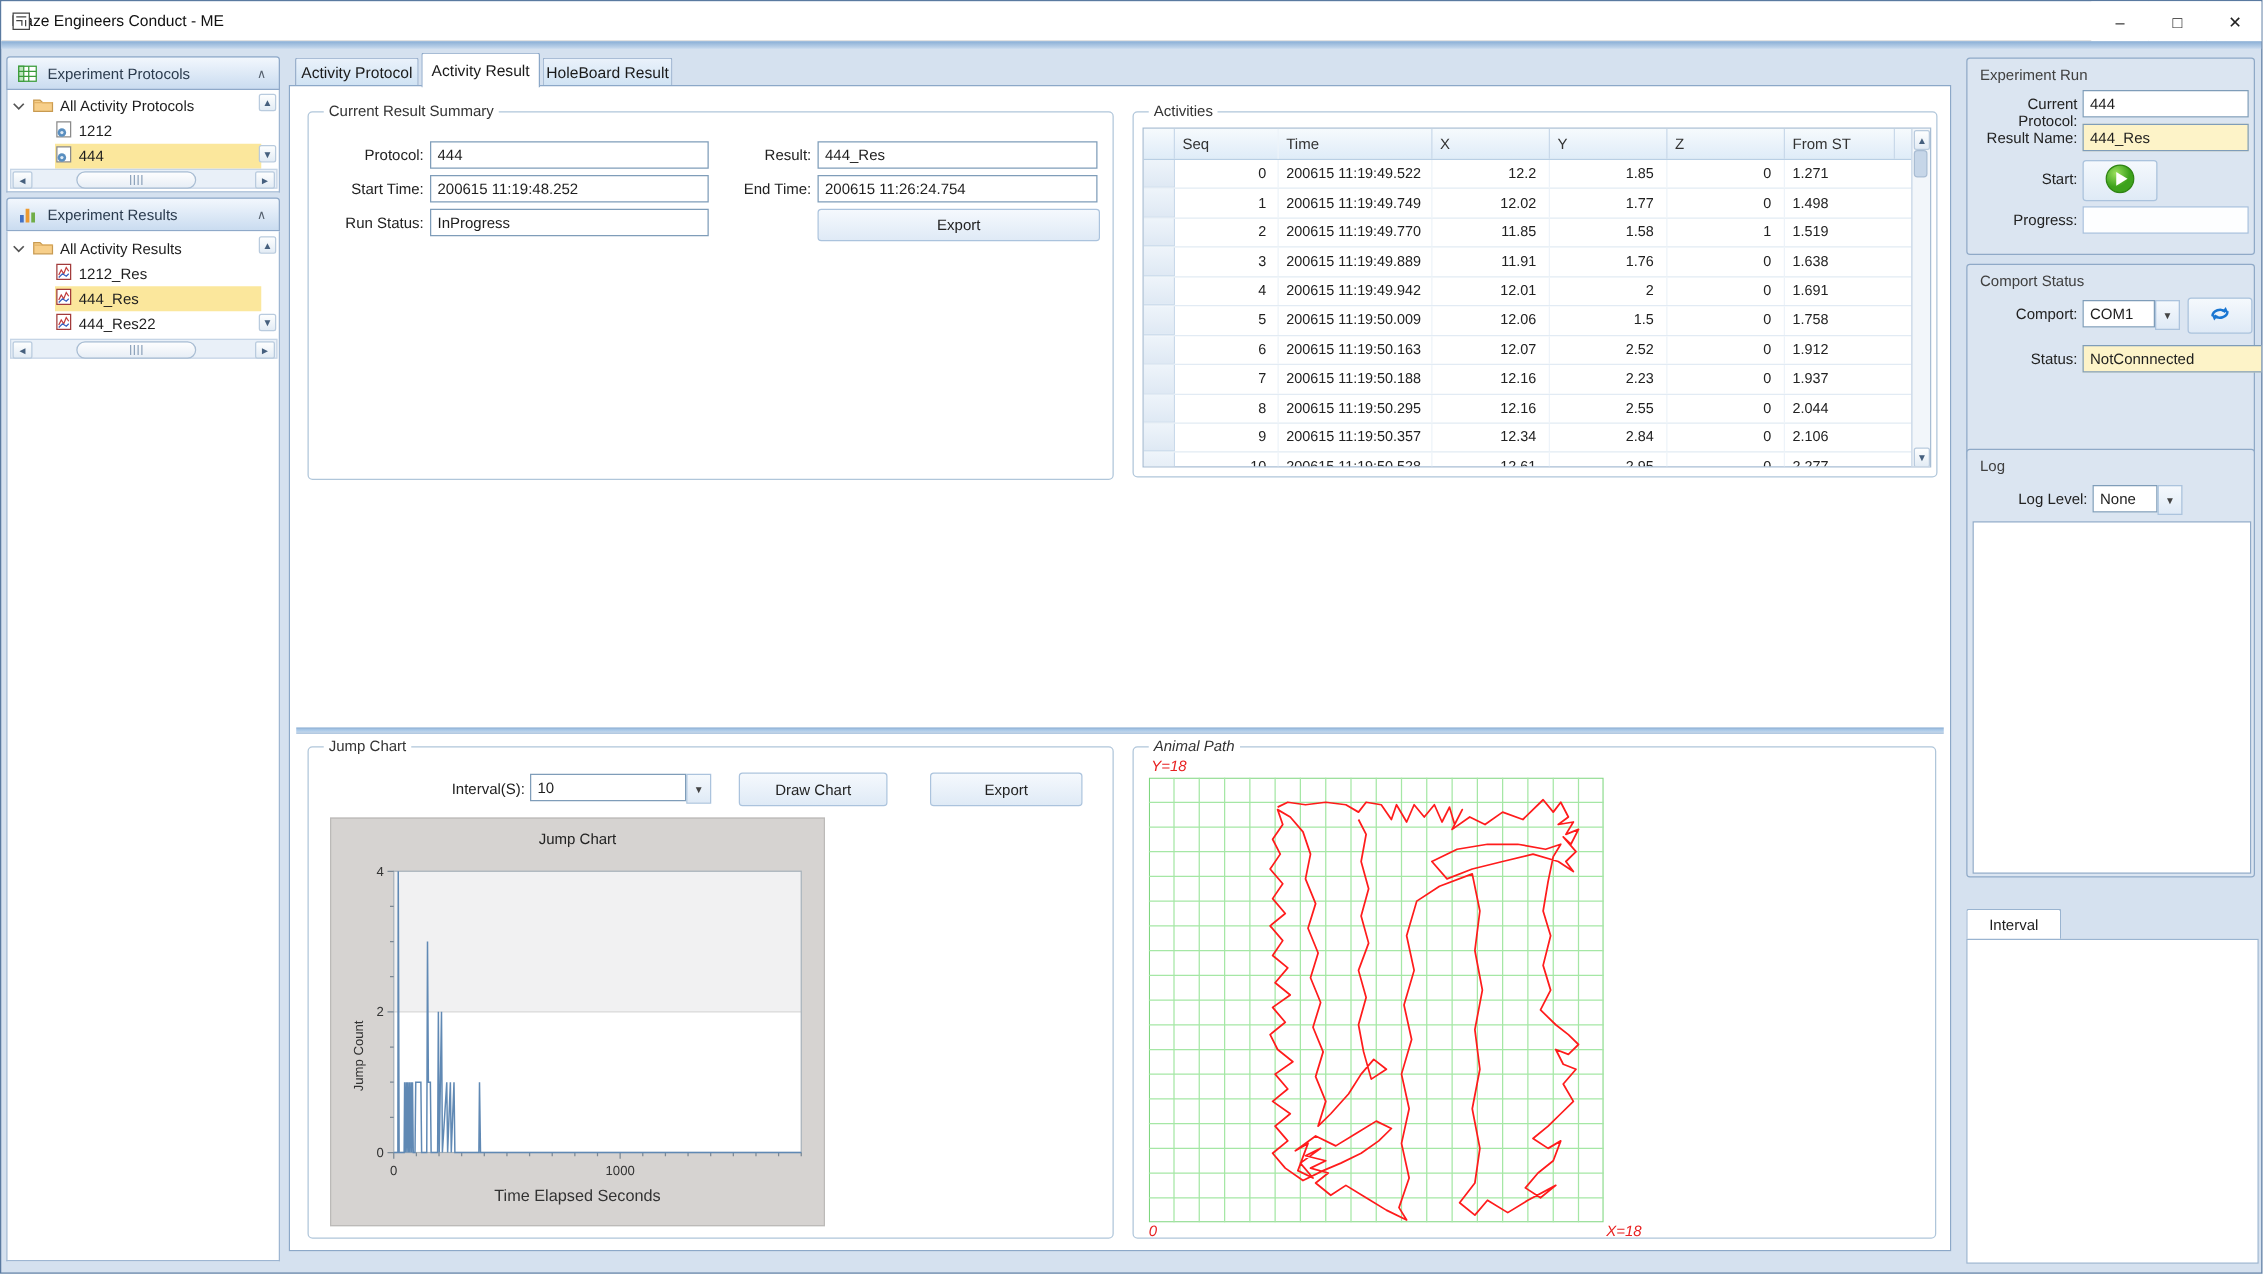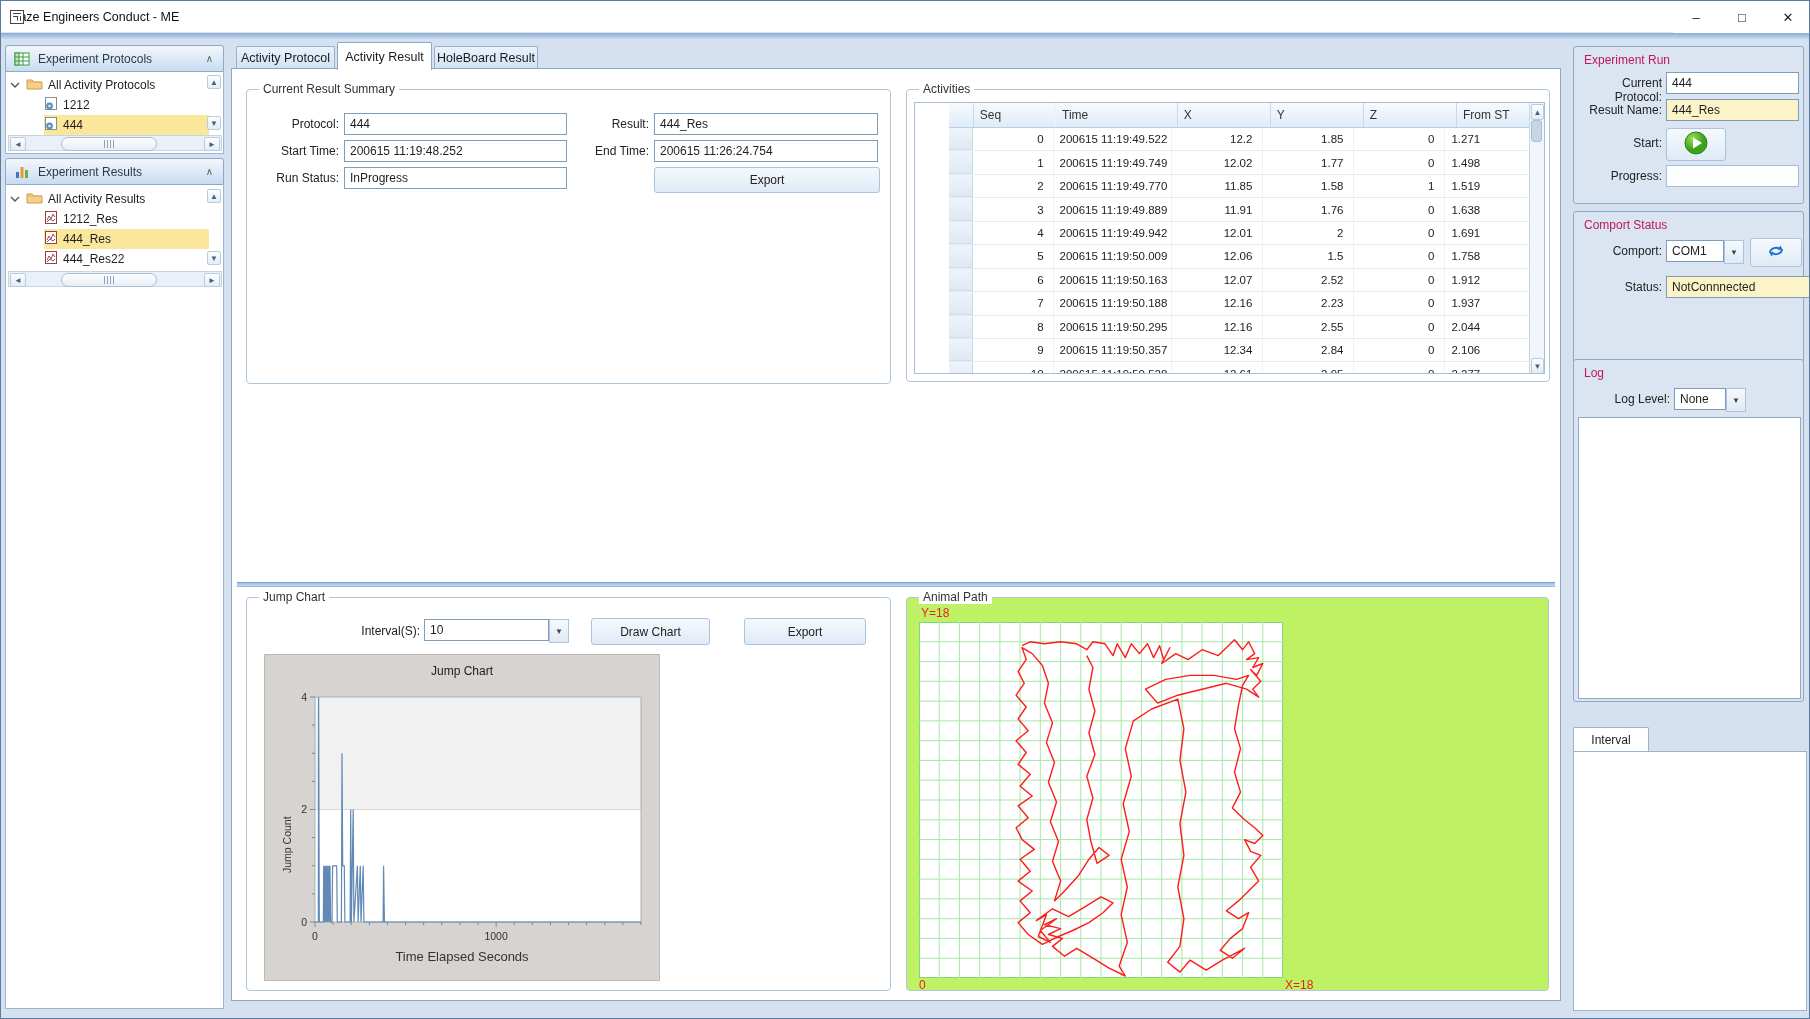--- a/index.html
+++ b/index.html
@@ -50,21 +50,21 @@
   
   .splitter{background:linear-gradient(#9dc0e4,#c3d8ee);border-top:1px solid #7fa6cf;border-bottom:1px solid #9ab8d8;}
   
   .chartbox{background:#d6d3d1;border:1px solid #bcbab8;}
   .charttitle{position:absolute;top:9px;width:100%;text-align:center;color:#222;}
   .axis-ylab{position:absolute;transform:rotate(-90deg);transform-origin:left top;font-size:10.5px;color:#333;}
   .axis-xlab{position:absolute;width:100%;text-align:center;font-size:13px;color:#333;}
   .redlab{position:absolute;color:#e82222;font-size:12px;}
   
   .rpanel{background:#dbe5f1;border:1px solid #8fa9c7;border-radius:3px;}
-  .rtitle{position:absolute;left:10px;top:6px;color:#be185d;}
+  .rtitle{position:absolute;left:10px;top:6px;color:#404040;}
   .combo-arrow{position:absolute;height:22px;width:18px;background:linear-gradient(#f5f9fd,#dfeaf6);border:1px solid #abc3dd;display:flex;align-items:center;justify-content:center;font-size:8px;color:#444;}
   .rtab{position:absolute;background:#fff;border:1px solid #9ab4d0;border-bottom:none;border-radius:2px 2px 0 0;display:flex;align-items:center;justify-content:center;}
   svg text{font-family:"Liberation Sans",sans-serif;}
 </style>
 </head>
 <body>
 
 <div id="app">
 
   <div class="abs titlebar">
@@ -210,21 +210,21 @@
     <input class="tb" style="left: 97px; top: 50px; width: 223px;" readonly="" value="200615 11:19:48.252">
     <span class="label" style="left:330px;top:54px;width:72px;">End Time:</span>
     <input class="tb" style="left: 407px; top: 50px; width: 224px;" readonly="" value="200615 11:26:24.754">
     <span class="label" style="left:2px;top:81px;width:90px;">Run Status:</span>
     <input class="tb" style="left: 97px; top: 77px; width: 223px;" readonly="" value="InProgress">
     <div class="btn" style="left:407px;top:77px;width:224px;height:24px;">Export</div>
   </div>
 
   <div class="abs groupbox" style="left:905px;top:88px;width:644px;height:293px;background:#fff;">
     <span class="legend">Activities</span>
-    <div class="abs grid" style="left:7px;top:12px;width:631px;height:272px;padding-left:34px;">
+    <div class="abs grid" style="left:7px;top:12px;width:631px;height:272px;">
       <div class="grid-head">
         <div class="hcell" style="width:25px;"></div>
         <div class="hcell c-seq" style="justify-content:flex-start;padding-left:6px;">Seq</div>
         <div class="hcell" style="width:123px;">Time</div>
         <div class="hcell" style="width:94px;">X</div>
         <div class="hcell" style="width:94px;">Y</div>
         <div class="hcell" style="width:94px;">Z</div>
         <div class="hcell" style="width:88px;">From ST</div>
       </div>
       <div>
@@ -385,21 +385,21 @@
           <line x1="339.77777777777777" y1="267" x2="339.77777777777777" y2="270" stroke="#7b8894"></line>
           <line x1="357.88888888888886" y1="267" x2="357.88888888888886" y2="270" stroke="#7b8894"></line>
           <line x1="376" y1="267" x2="376" y2="270" stroke="#7b8894"></line>
           <polyline points="50.0,267.0 53.3,267.0 53.6,42.0 54.3,267.0 58.3,267.0 58.7,210.8 59.2,267.0 60.0,210.8 60.5,267.0 61.2,210.8 61.8,267.0 62.5,210.8 63.0,267.0 63.8,210.8 64.3,267.0 65.0,210.8 65.6,267.0 67.0,267.0 67.6,210.8 71.7,210.8 72.3,267.0 76.4,267.0 77.0,98.3 77.7,210.8 79.3,210.8 79.9,267.0 85.1,267.0 85.7,154.5 86.4,267.0 88.2,154.5 88.9,267.0 92.4,210.8 93.1,267.0 95.3,210.8 96.0,267.0 98.2,210.8 98.9,267.0 118.1,267.0 118.6,210.8 119.4,267.0 376.0,267.0" fill="none" stroke="#6089b4" stroke-width="1.2"></polyline>
         </svg>
       <div class="axis-ylab" style="left:16px;top:218px;">Jump Count</div>
       <div class="axis-xlab" style="top:294px;">Time Elapsed Seconds</div>
     </div>
   </div>
 
-  <div class="abs groupbox" style="left:905px;top:596px;width:643px;height:394px;background:#bef264;">
+  <div class="abs groupbox" style="left:905px;top:596px;width:643px;height:394px;background:#ffffff;font-style:italic;">
     <span class="legend">Animal Path</span>
     <div class="redlab" style="left:14px;top:8px;">Y=18</div>
     <svg class="abs" style="left:12px;top:24px;" width="364" height="356">
         <rect x="0.5" y="0.5" width="363" height="355" fill="#ffffff" stroke="#7fd67f"></rect>
         <line x1="20.2" y1="0" x2="20.2" y2="356" stroke="#a5e7a5"></line>
         <line x1="0" y1="19.8" x2="364" y2="19.8" stroke="#a5e7a5"></line>
         <line x1="40.4" y1="0" x2="40.4" y2="356" stroke="#a5e7a5"></line>
         <line x1="0" y1="39.6" x2="364" y2="39.6" stroke="#a5e7a5"></line>
         <line x1="60.7" y1="0" x2="60.7" y2="356" stroke="#a5e7a5"></line>
         <line x1="0" y1="59.3" x2="364" y2="59.3" stroke="#a5e7a5"></line>

